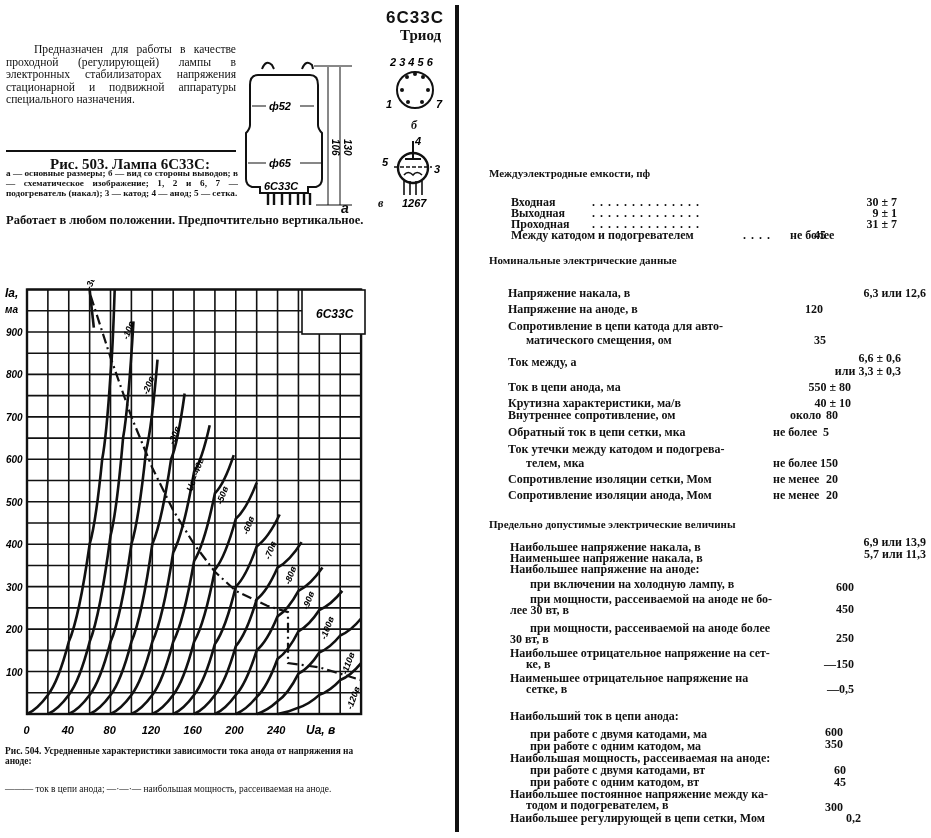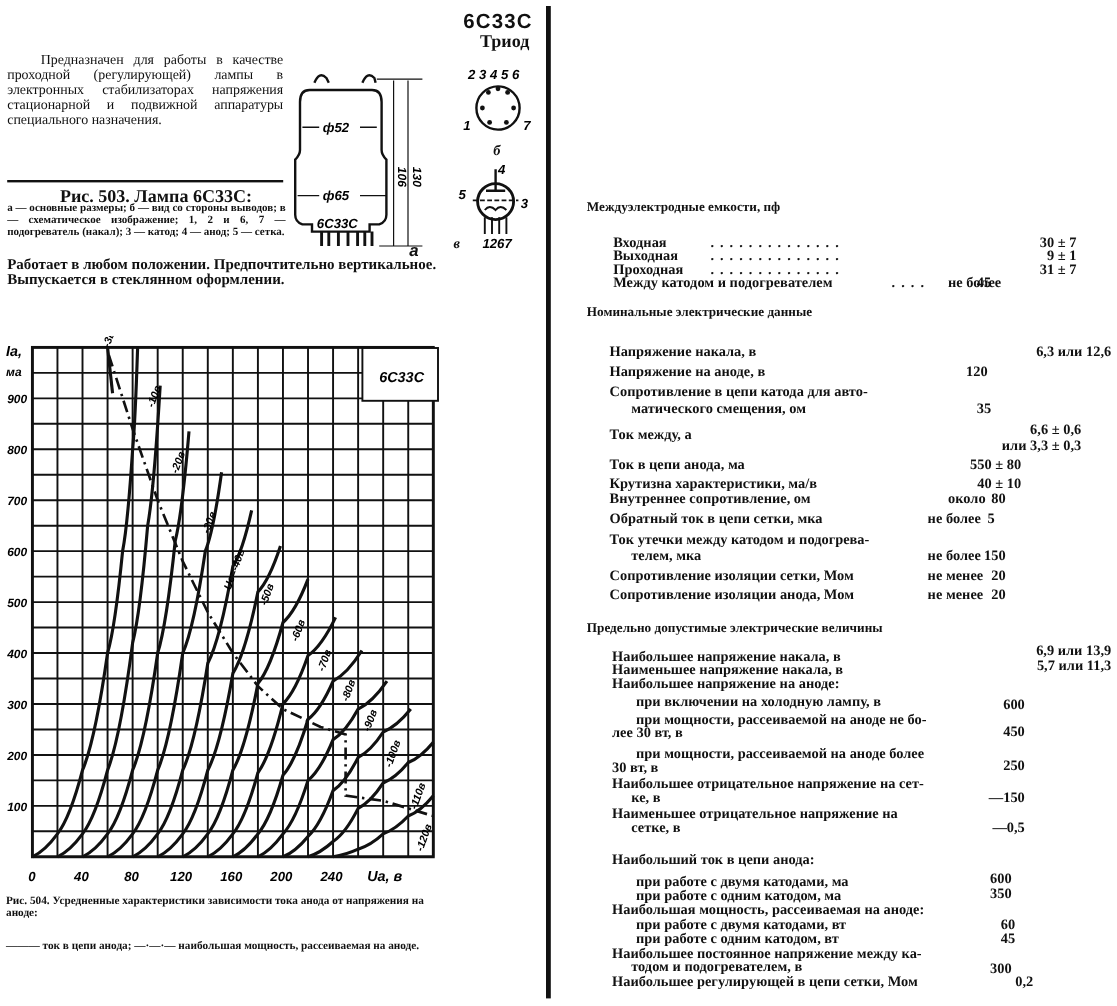--- a/index.html
+++ b/index.html
@@ -9,21 +9,21 @@
   .sep { position:absolute; left:455px; top:5px; width:4px; height:827px; background:#111; }
   .title-code { left:386px; top:8px; font-size:17px; font-weight:bold; font-family:"Liberation Sans", sans-serif; letter-spacing:1px; }
   .title-type { left:400px; top:27px; font-size:15px; font-weight:bold; }
   .intro { left:6px; top:44px; width:230px; font-size:11.6px; font-weight:normal; line-height:12.6px; text-align:justify; text-indent:28px; }
   .hr1 { left:6px; top:150px; width:230px; height:2px; background:#111; }
   .fig503-title { left:50px; top:156px; font-size:15px; font-weight:bold; }
   .fig503-cap { left:6px; top:168px; width:232px; font-size:9.2px; font-weight:bold; line-height:10px; text-align:justify; }
   .facts { left:6px; top:214px; font-size:12.5px; font-weight:bold; line-height:13.2px; }
   .facts div { white-space:nowrap; }
   .fig504-cap { left:5px; top:746px; width:360px; font-size:9.4px; font-weight:bold; line-height:10px; }
-  .legend { left:5px; top:784px; width:360px; font-size:9.4px; font-weight:bold; line-height:10px; }
+  .legend { left:5px; top:784px; width:360px; font-size:9.4px; font-weight:normal; line-height:10px; }
   .sec-title { font-size:11px; font-weight:bold; font-family:"Liberation Serif", serif; white-space:nowrap; }
   .row { position:absolute; white-space:nowrap; font-size:12px; font-weight:bold; line-height:12px; }
   .val { position:absolute; white-space:nowrap; font-size:12px; font-weight:bold; line-height:12px; }
   .dots { letter-spacing:5px; }
   .ital { font-style:italic; }
   svg text { font-family:"Liberation Sans", sans-serif; font-style:italic; font-weight:bold; }
 </style>
 </head>
 <body>
 
@@ -80,21 +80,20 @@
   <path d="M24 48 v14 M30 48 v14 M36 48 v14 M42 48 v14" stroke="#111" stroke-width="1.6"></path>
   <text x="35" y="12" font-size="11">4</text>
   <text x="2" y="33" font-size="11">5</text>
   <text x="54" y="40" font-size="11">3</text>
   <text x="22" y="74" font-size="11">1267</text>
 </svg>
 <div class="abs ital bold" style="left:378px;top:196px;font-size:12px">в</div>
 
 <div class="abs facts">
   <div>Работает в любом положении. Предпочтительно вертикальное.</div>
-  <div>Выпускается в стеклянном оформлении.</div>
 </div>
 
 <svg class="abs" style="left:0;top:280px" width="380" height="460" id="chart">
   <g id="grid" stroke="#111" stroke-width="1.6">
       <line x1="27" y1="9.5" x2="27" y2="434"></line>
       <line x1="47.88" y1="9.5" x2="47.88" y2="434"></line>
       <line x1="68.76" y1="9.5" x2="68.76" y2="434"></line>
       <line x1="89.64" y1="9.5" x2="89.64" y2="434"></line>
       <line x1="110.52000000000001" y1="9.5" x2="110.52000000000001" y2="434"></line>
       <line x1="131.4" y1="9.5" x2="131.4" y2="434"></line>

